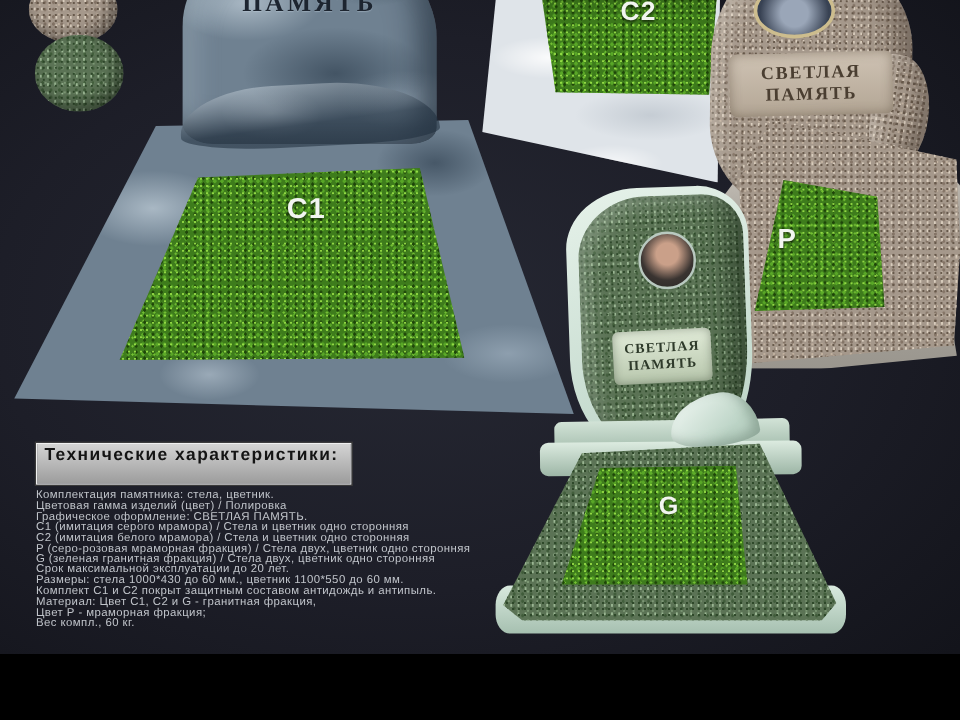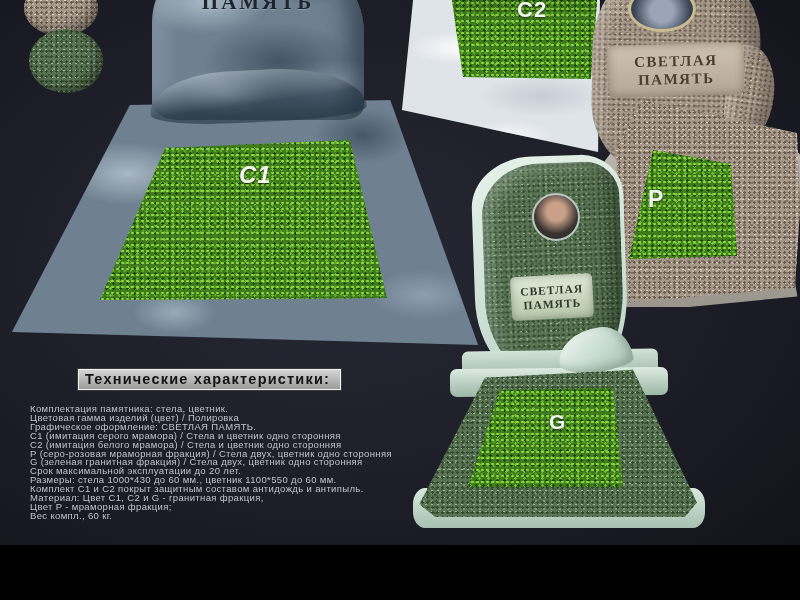--- a/index.html
+++ b/index.html
@@ -56,21 +56,21 @@
   #c1-stela{left:152px;top:-48px;width:212px;height:168px;
           border-radius:34% 40% 10% 12% / 42% 48% 8% 10%;
           box-shadow:inset -14px -10px 26px rgba(10,20,32,.55), inset 10px 6px 22px rgba(220,234,244,.25);
           overflow:hidden;}
   #c1-fold{left:150px;top:70px;width:216px;height:52px;
           background:linear-gradient(175deg, rgba(225,236,244,.5), rgba(30,45,60,.55) 60%);
           border-radius:45% 55% 40% 50%/90% 100% 25% 30%;transform:rotate(-3deg);}
   #c1-engraving{left:160px;top:-10px;width:196px;height:26px;text-align:center;
           font-family:"Liberation Serif",serif;font-weight:bold;font-size:21px;
           color:#1d2530;letter-spacing:3px;text-shadow:0 1px 1px rgba(200,215,228,.4);}
-  #c1-label{left:239px;top:161px;font-size:24px;font-style:italic;}
+  #c1-label{left:239px;top:161px;font-size:24px;}
 
   
   #c2-bed{left:395px;top:0;width:210px;height:160px;
           clip-path:polygon(8.6% 0, 97.6% 0, 96.7% 95%, 3.3% 68.8%);}
   #c2-grass{left:395px;top:0;width:210px;height:160px;
           clip-path:polygon(27.1% 0, 96.2% 0, 93.3% 49.4%, 32.4% 48.1%);
           box-shadow:inset 0 0 30px rgba(0,0,0,.25);}
   #c2-label{left:517px;top:-3px;font-size:22px;}
 
   
@@ -136,25 +136,25 @@
   #g-label{left:549px;top:410px;font-size:21px;}
 
   
   #swatch-marble{left:24px;top:-20px;width:74px;height:56px;border-radius:50%;
           box-shadow:inset -5px -5px 12px rgba(0,0,0,.4);}
   #swatch-granite{left:29px;top:29px;width:74px;height:64px;border-radius:50%;
           box-shadow:inset -5px -5px 12px rgba(0,0,0,.4);}
 
   
   #specs{left:30px;top:369px;width:400px;}
-  #specs-heading{display:inline-block;padding:1px 10px 2px 6px;
+  #specs-heading{display:inline-block;padding:1px 10px 16px 6px;
           background:linear-gradient(180deg,#d4d4d4,#9c9c9c);
           border:1px solid #f0f0f0;outline:1px solid #3a3a3a;
-          color:#141414;font-weight:bold;font-size:14.5px;letter-spacing:1.2px;margin-left:48px;}
-  #specs-lines{margin-top:15px;color:#c0c4ca;font-size:9.5px;line-height:8.9px;
+          color:#141414;font-weight:bold;font-size:14.5px;letter-spacing:1.2px;}
+  #specs-lines{margin-top:5px;color:#c0c4ca;font-size:9.5px;line-height:8.9px;
           letter-spacing:.35px;white-space:nowrap;}
 </style>
 </head>
 <body>
 
 <div id="canvas">
   <div id="stage">
 
     <div class="abs tex-granite-pink" id="swatch-marble"></div>
     <div class="abs tex-granite-green" id="swatch-granite"></div>

